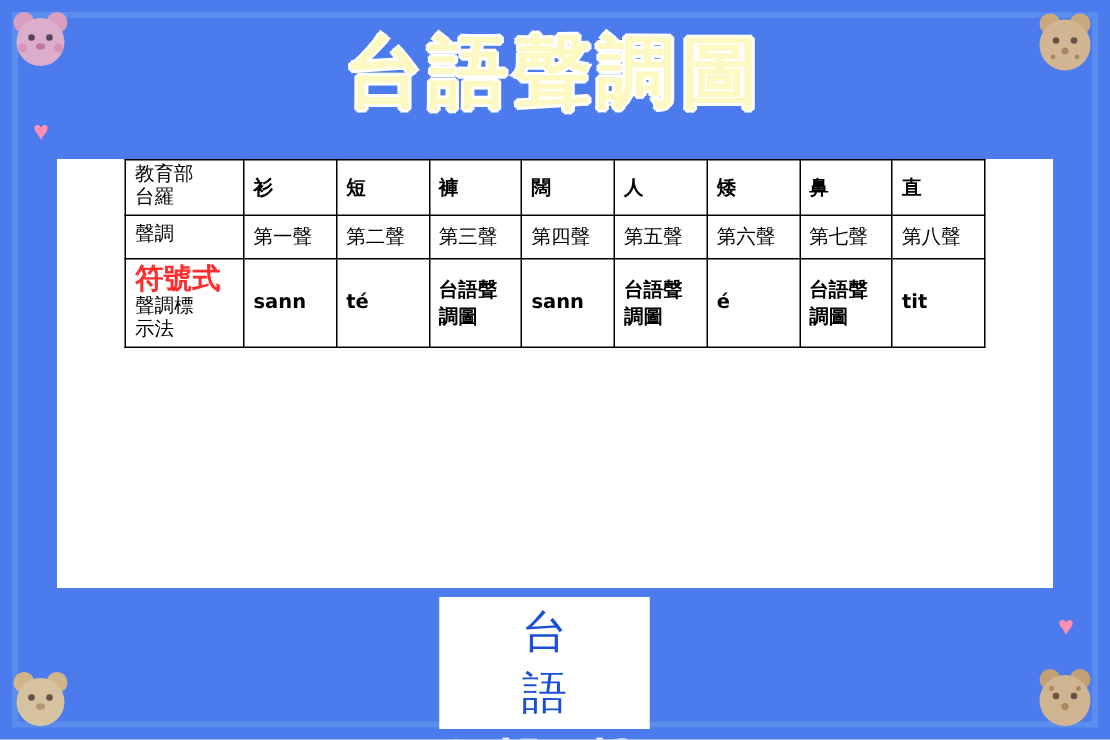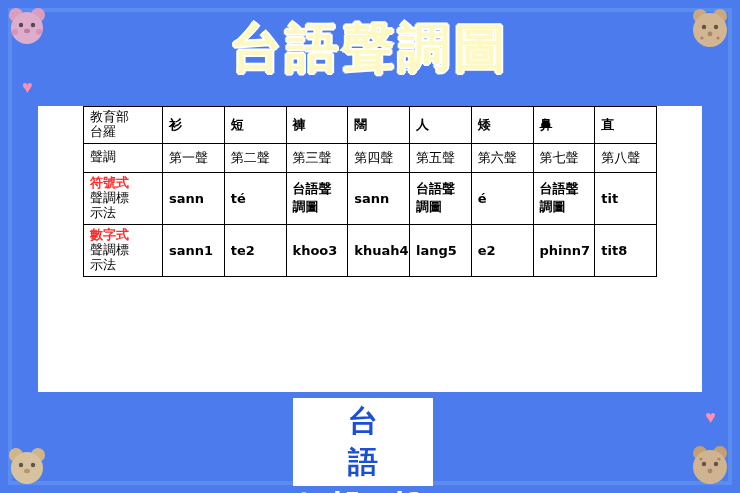--- a/index.html
+++ b/index.html
@@ -64,37 +64,37 @@
   }
   table.tones td{
     border:1px solid #000;
     padding:3px 6px;
     vertical-align:middle;
     font-size:13px;
     color:#000;
     height:22px;
   }
   td.rowlabel{width:66px;font-size:12px;line-height:1.15;}
-  td.rowlabel .red{color:#ff2d2d;font-weight:bold;font-size:13px;display:block;}
+  td.rowlabel .red{color:#ff2d2d;font-weight:bold;font-size:19px;display:block;}
   td.han{color:#ff2d2d;font-weight:bold;font-size:17px;}
   td.num{font-size:12px;margin-top:36px;}
   td.romanized{font-size:16px;font-weight:bold;height:44px;}
 
   .bottom-badge{
     position:absolute;
     left:293px;top:398px;
     width:140px;
     text-align:center;
     font-family:"DejaVu Sans", sans-serif;
   }
   .badge-han{
     background:#ffffff;
     color:#1a4fd6;
     font-size:30px;
-    font-weight:bold;
+    font-weight:normal;
     letter-spacing:14px;
     padding:2px 0 2px 14px;
     border:1px solid #ffffff;
     display:block;
   }
   .badge-rom{
     color:#ffffff;
     font-size:24px;
     font-weight:bold;
     letter-spacing:3px;
@@ -194,35 +194,20 @@
         </td>
         <td class="romanized">sann</td>
         <td class="romanized">té</td>
         <td class="romanized">台語聲調圖</td>
         <td class="romanized">sann</td>
         <td class="romanized">台語聲調圖</td>
         <td class="romanized">é</td>
         <td class="romanized">台語聲調圖</td>
         <td class="romanized">tit</td>
       </tr>
-      <tr>
-        <td class="rowlabel">
-          <span class="red">數字式</span>
-          <div>聲調標</div>
-          <div>示法</div>
-        </td>
-        <td class="romanized">sann1</td>
-        <td class="romanized">te2</td>
-        <td class="romanized">khoo3</td>
-        <td class="romanized">khuah4</td>
-        <td class="romanized">lang5</td>
-        <td class="romanized">e2</td>
-        <td class="romanized">phinn7</td>
-        <td class="romanized">tit8</td>
-      </tr>
     </tbody>
   </table>
 </div>
 
 <div class="bottom-badge">
   <span class="badge-han">台　語</span>
   <span class="badge-rom">tai5  gi2</span>
 </div>
 
 </body></html>

